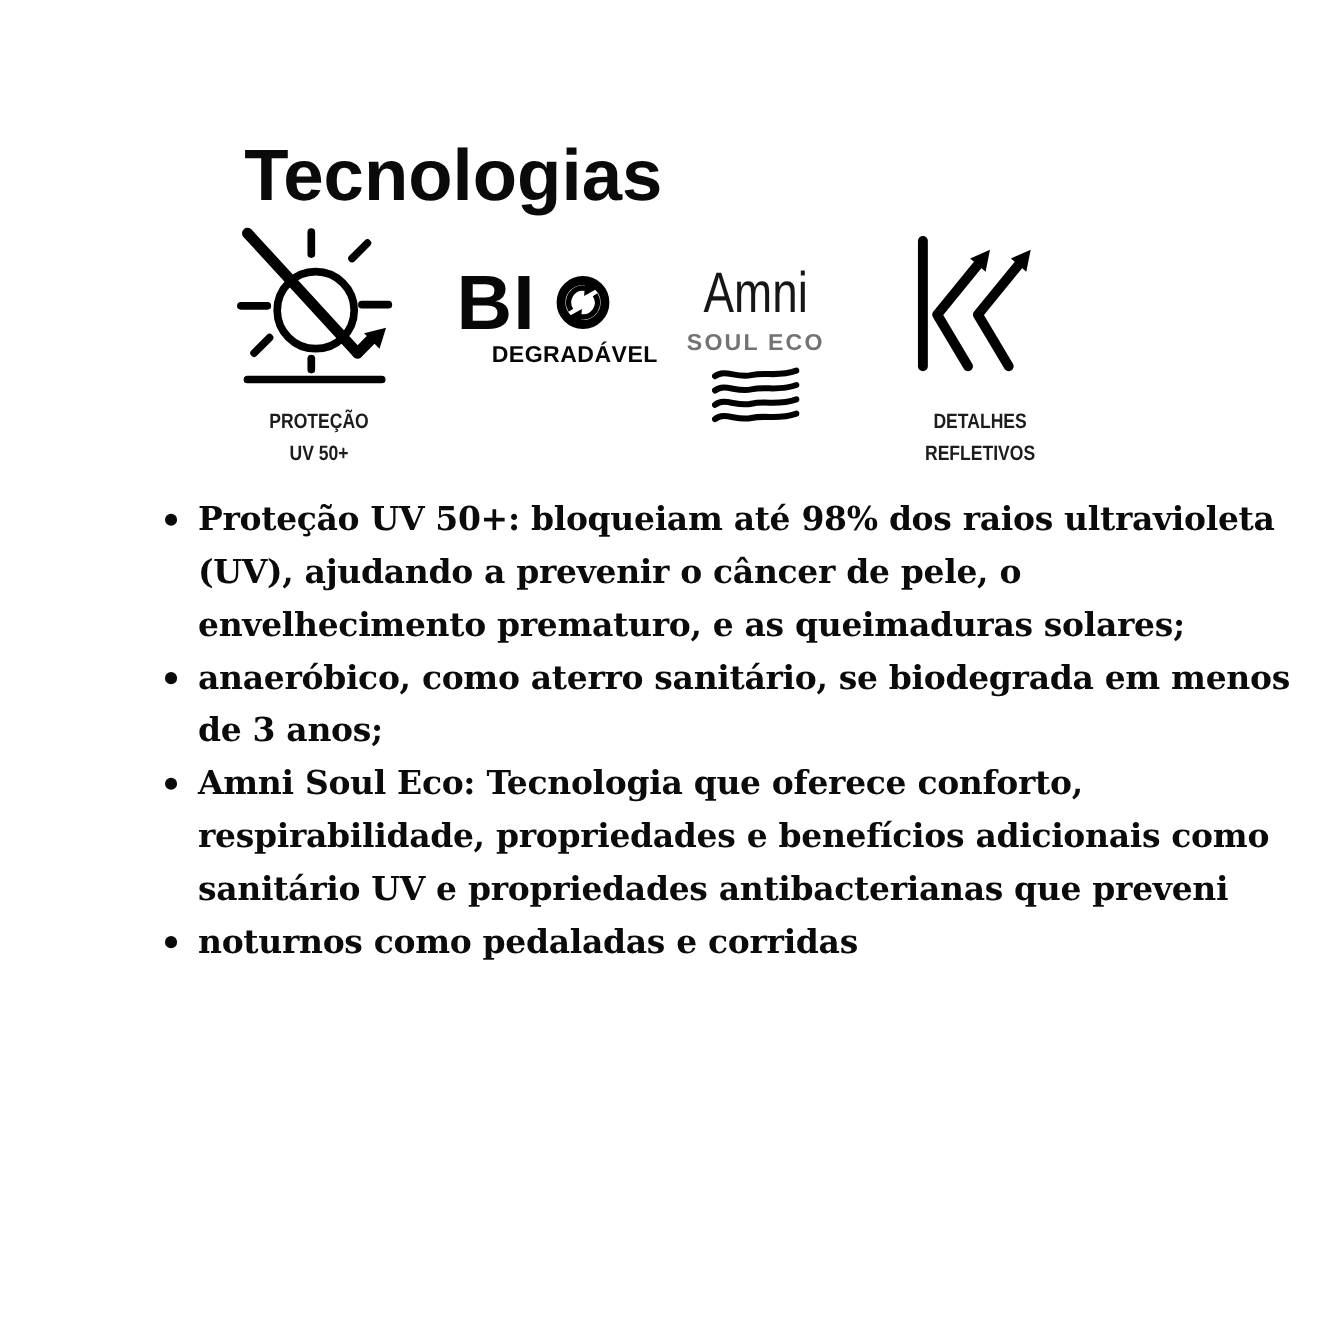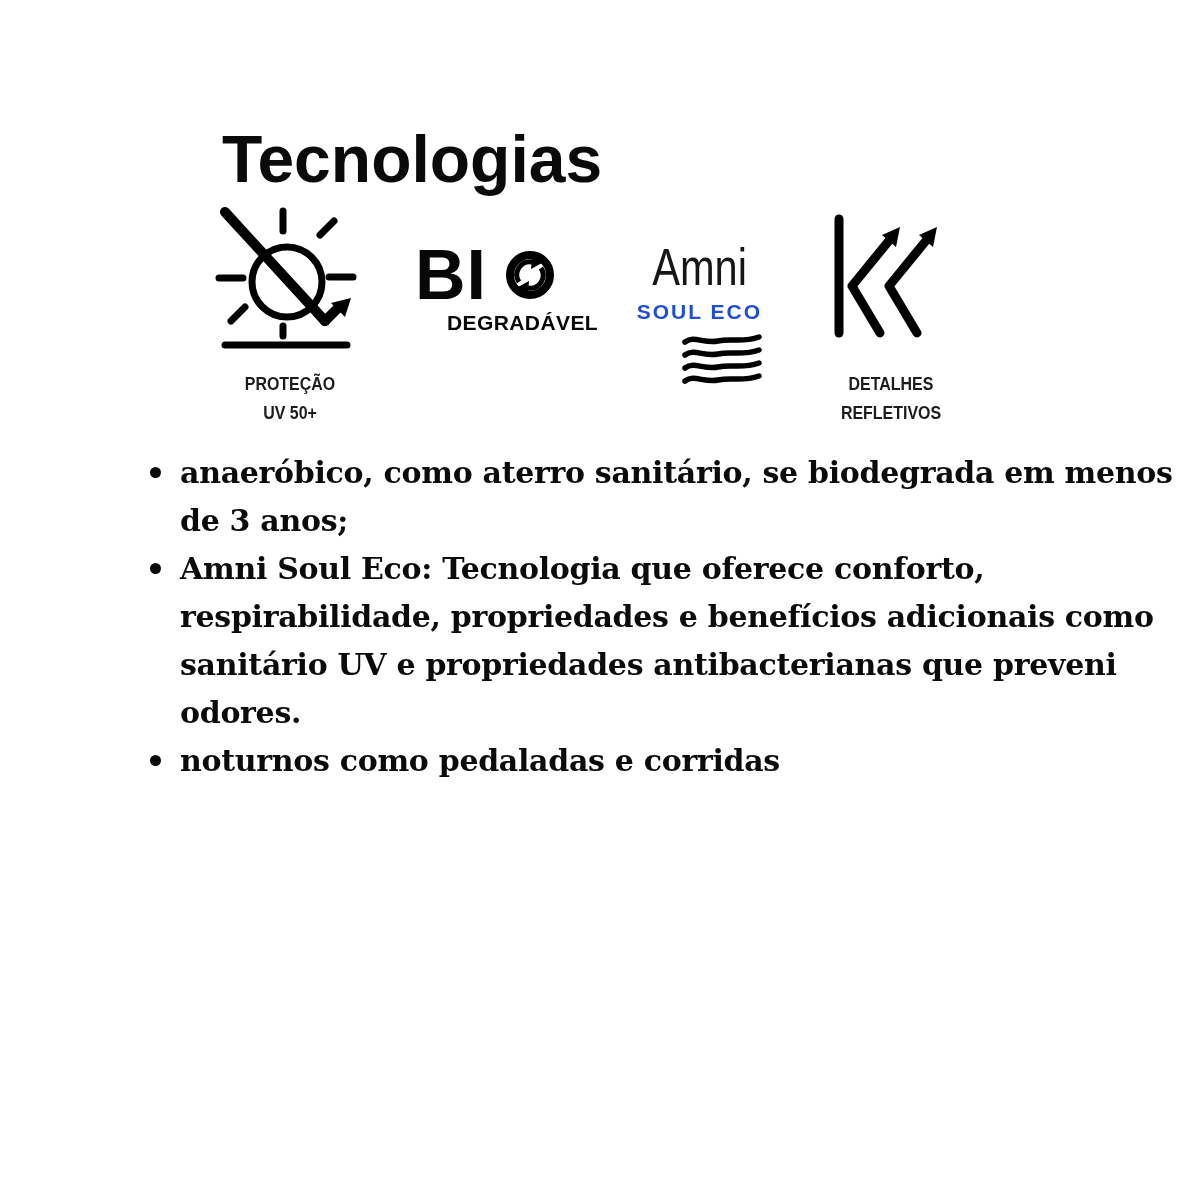--- a/index.html
+++ b/index.html
@@ -24,24 +24,24 @@
     position:absolute; width:170px; text-align:center;
     font-size:19px; font-weight:700; color:#1c1c1c;
     line-height:29px; transform:scaleX(0.84); transform-origin:center;
   }
   
   .bio-group { position:absolute; left:415px; top:244px; width:150px; }
   .bio-row { display:flex; align-items:center; gap:18px; }
   .bio-text { font-size:70px; font-weight:700; letter-spacing:1px; line-height:62px; color:#070707; }
   .bio-sub { font-size:21px; font-weight:700; letter-spacing:0.4px; margin-top:5px; color:#070707;margin-left:32px; }
   
-  .amni-group { position:absolute; left:612px; top:240px; width:150px; text-align:right; }
+  .amni-group { position:absolute; left:612px; top:240px; width:150px; text-align:center; }
   .amni-word { font-size:52px; font-weight:400; line-height:54px; color:#161616;
                transform:scaleX(0.8); transform-origin:center; }
-  .amni-sub { font-size:21px; font-weight:700; letter-spacing:2px; margin-top:6px; color:#1d4ed8; }
+  .amni-sub { font-size:21px; font-weight:700; letter-spacing:2px; margin-top:6px; color:#737373; }
   .amni-waves { margin:9px auto 0 auto; }
   
   .bullets {
     position:absolute; left:150px; top:449px; width:960px;
     font-family:"DejaVu Serif", serif;
   }
   .bullet { position:relative; padding-left:30px; }
   .bullet-dot {
     position:absolute; left:0; top:18px;
     width:11px; height:11px; border-radius:50%; background:#0a0a0a;
@@ -120,33 +120,38 @@
       <polygon points="111,24 107,44 93,32" fill="#000"></polygon>
     </svg>
   </div>
   <div class="caption" style="left:806px; top:369px;">
     <div>DETALHES</div>
     <div>REFLETIVOS</div>
   </div>
 
   <div class="bullets">
 
+    <div class="bullet">
+      <span class="bullet-dot"></span>
+      <div class="bullet-line">Proteção UV 50+: bloqueiam até 98% dos raios ultravioleta</div>
+      <div class="bullet-line">(UV), ajudando a prevenir o câncer de pele, o</div>
+      <div class="bullet-line">envelhecimento prematuro, e as queimaduras solares;</div>
+    </div>
 
     <div class="bullet">
       <span class="bullet-dot"></span>
       <div class="bullet-line">anaeróbico, como aterro sanitário, se biodegrada em menos</div>
       <div class="bullet-line">de 3 anos;</div>
     </div>
 
     <div class="bullet">
       <span class="bullet-dot"></span>
       <div class="bullet-line">Amni Soul Eco: Tecnologia que oferece conforto,</div>
       <div class="bullet-line">respirabilidade, propriedades e benefícios adicionais como</div>
       <div class="bullet-line">sanitário UV e propriedades antibacterianas que preveni</div>
-      <div class="bullet-line">odores.</div>
     </div>
 
     <div class="bullet">
       <span class="bullet-dot"></span>
       <div class="bullet-line">noturnos como pedaladas e corridas</div>
     </div>
 
   </div>
 </div>
 

